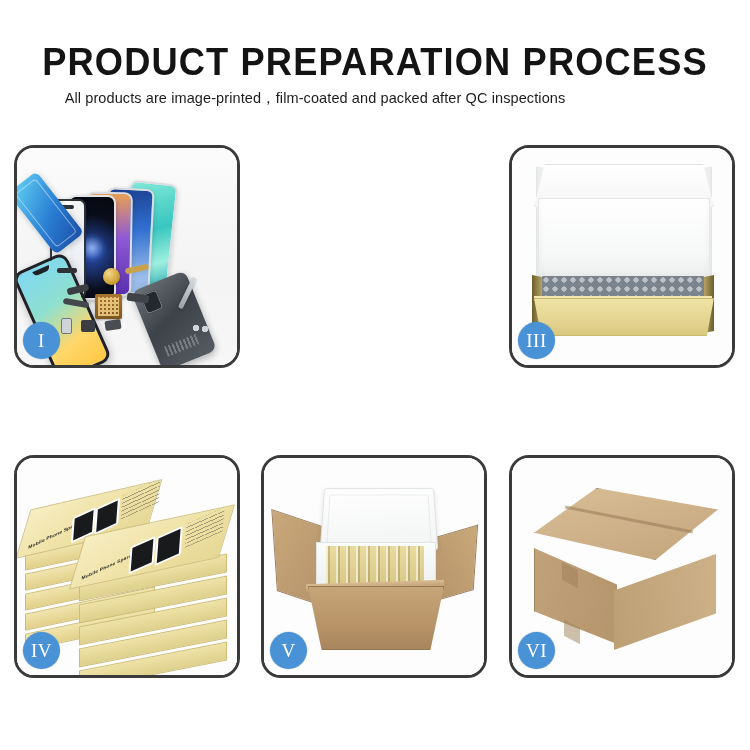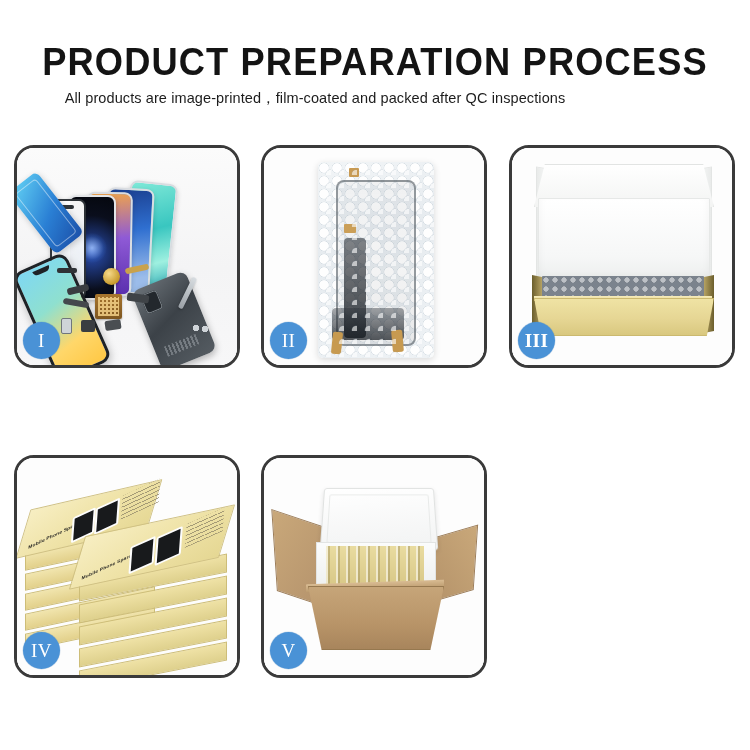--- a/index.html
+++ b/index.html
@@ -27,21 +27,21 @@
   }
 
   
   .grid{position:absolute;left:14px;top:145px;width:724px;height:533px;}
   .panel{
     position:absolute;width:226px;height:223px;
     border:3px solid #3a3a3a;border-radius:20px;
     background:#fefefe;overflow:hidden;
     box-sizing:border-box;
   }
-  .c0{left:0;}   .c1{left:247px;} .c2{left:495px;font-weight:bold;}
+  .c0{left:0;}   .c1{left:247px;} .c2{left:495px;}
   .r0{top:0;}    .r1{top:310px;}
 
   .stage{position:absolute;inset:0;overflow:hidden;background:#fdfdfd;}
 
   
   .badge{
     position:absolute;left:6px;bottom:6px;
     width:37px;height:37px;border-radius:50%;
     background:#4a92d6;
     display:flex;align-items:center;justify-content:center;
@@ -296,35 +296,20 @@
         <div class="flex5 cmp"></div>
         <div class="flex6 cmp"></div>
         <div class="flex7 cmp"></div>
         <div class="flex8"></div>
         <div class="tool"></div>
         <div class="screws"></div>
       </div>
       <div class="badge">I</div>
     </div>
 
-    <div class="panel r0 c1">
-      <div class="stage">
-        <div class="p2-bg"></div>
-        <div class="bubble-pack">
-          <div class="part-inside"></div>
-          <div class="part-dark"></div>
-          <div class="part-dark2"></div>
-          <div class="tab-y1"></div>
-          <div class="tab-y2"></div>
-          <div class="tab-y3"></div>
-          <div class="tab-y4"></div>
-        </div>
-      </div>
-      <div class="badge">II</div>
-    </div>
 
     <div class="panel r0 c2">
       <div class="stage">
         <div class="p3-bg"></div>
         <div class="b3-lidL"></div>
         <div class="b3-lidR"></div>
         <div class="b3-lid"></div>
         <div class="b3-foam"></div>
         <div class="b3-sideL"></div>
         <div class="b3-sideR"></div>
@@ -377,15 +362,27 @@
         <div class="v-flapR"></div>
         <div class="v-foamlid"></div>
         <div class="v-foambox"></div>
         <div class="v-contents"></div>
         <div class="v-rim"></div>
         <div class="v-front"></div>
       </div>
       <div class="badge">V</div>
     </div>
 
+    <div class="panel r1 c2">
+      <div class="stage">
+        <div class="p6-bg"></div>
+        <div class="c6-top"></div>
+        <div class="c6-seam"></div>
+        <div class="c6-left"></div>
+        <div class="c6-right"></div>
+        <div class="c6-tapeA"></div>
+        <div class="c6-tapeB"></div>
+      </div>
+      <div class="badge">VI</div>
+    </div>
 
   </div>
 </div>
 
 </body></html>

